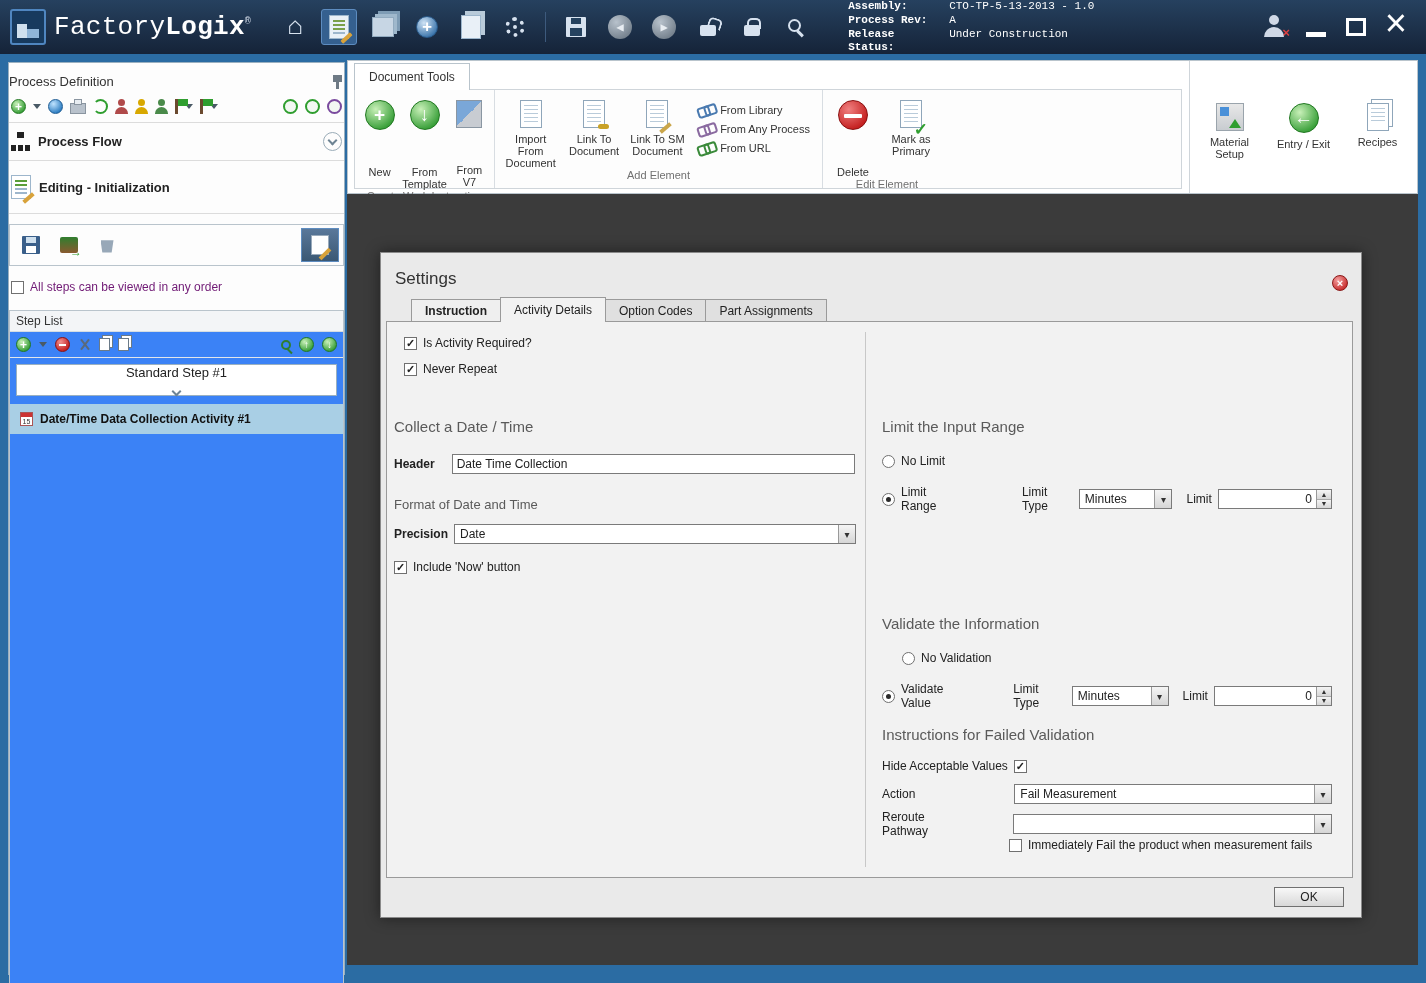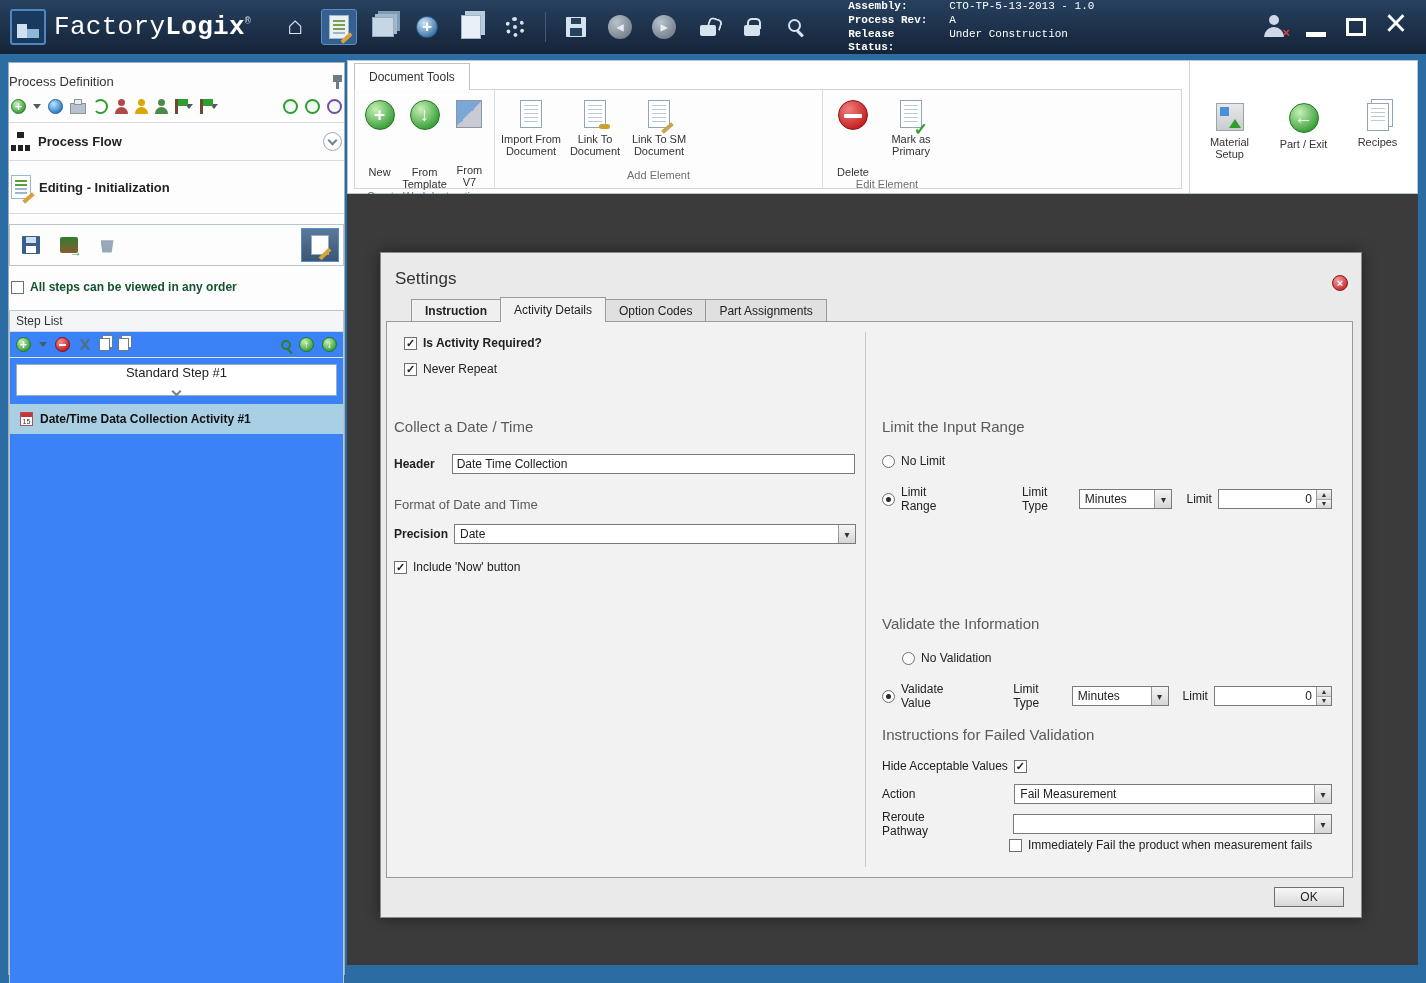--- a/index.html
+++ b/index.html
@@ -132,21 +132,21 @@
   .book { width:18px; height:16px; background:linear-gradient(#2f7e2f,#8a5a2f); border-radius:2px; position:relative; }
   .book::after { content:'→'; position:absolute; right:-4px; bottom:-6px; color:#2f9e2f; font-weight:bold; font-size:12px; }
   .trash { width:13px; height:15px; background:#98a8b8; clip-path:polygon(0 18%,100% 18%,86% 100%,14% 100%); position:relative; }
   .sb-btnbox .spacer { flex:1; }
   .edit-btn { width:38px; height:34px; border:1px solid #5d8cc0; background:linear-gradient(#5a789a,#3a5874);
     display:flex; align-items:center; justify-content:center; cursor:pointer; }
   .pencil { width:18px; height:20px; background:#fff; border:1px solid #9ab; position:relative; }
   .pencil::after { content:''; position:absolute; right:-4px; bottom:-2px; width:14px; height:4px; background:#d8a23a;
     transform:rotate(-45deg); }
 
-  .sb-check { display:flex; align-items:center; gap:6px; padding:10px 2px 12px; font-size:12px; color:#14532d;font-weight:bold; }
+  .sb-check { display:flex; align-items:center; gap:6px; padding:10px 2px 12px; font-size:12px; color:#701a75; }
 
   .steplist { border:1px solid #b9c4cc; margin-top:4px; height:752px; display:flex; flex-direction:column; background:#3b82f6; }
   .sl-header { font-size:12px; color:#333; padding:3px 6px; background:#f3f5f7; border-bottom:1px solid #d5dde2; }
   .sl-toolbar { display:flex; align-items:center; gap:8px; padding:5px 6px; border-bottom:1px solid #e2e6ea; }
   .sl-toolbar .spacer { flex:1; }
   .scis { position:relative; width:13px; height:14px; cursor:pointer; }
   .scis::before, .scis::after { content:''; position:absolute; top:0; left:6px; width:2px; height:13px; background:#5a6a7a; }
   .scis::before { transform:rotate(38deg); } .scis::after { transform:rotate(-38deg); }
   .copyic { width:11px; height:13px; border:1px solid #6a7a88; background:#fff; box-shadow:3px -3px 0 -1px #fff, 3px -3px 0 0 #6a7a88; cursor:pointer; }
   .mag { width:10px; height:10px; border:2px solid #2f7e2f; border-radius:50%; position:relative; cursor:pointer; }
@@ -440,20 +440,34 @@
             <span>Import From Document</span>
           </div>
           <div class="rb-btn">
             <span class="rdoc key"></span>
             <span>Link To Document</span>
           </div>
           <div class="rb-btn">
             <span class="rdoc pen"></span>
             <span>Link To SM Document</span>
           </div>
+          <div class="rb-smallcol">
+            <div class="rb-small">
+              <span class="chain" style="--cc:#4a7ab0"></span>
+              <span>From Library</span>
+            </div>
+            <div class="rb-small">
+              <span class="chain" style="--cc:#8a6aa0"></span>
+              <span>From Any Process</span>
+            </div>
+            <div class="rb-small">
+              <span class="chain"></span>
+              <span>From URL</span>
+            </div>
+          </div>
         </div>
         <div class="rb-gname">Add Element</div>
       </div>
 
       <div class="rb-group" style="width:128px; border-right:none;">
         <div class="rb-items">
           <div class="rb-btn narrow">
             <span class="stop"></span>
             <span>Delete</span>
           </div>
@@ -466,21 +480,21 @@
       </div>
     </div>
 
     <div class="ribbon-right">
       <div class="rb-btn">
         <span class="maticon"></span>
         <span>Material Setup</span>
       </div>
       <div class="rb-btn">
         <span class="gcirc left"></span>
-        <span>Part / Exit</span>
+        <span>Entry / Exit</span>
       </div>
       <div class="rb-btn">
         <span class="recic"></span>
         <span>Recipes</span>
       </div>
     </div>
   </div>
 
   <div class="content">
 
@@ -491,21 +505,21 @@
       <div class="dlg-tabs">
         <div class="dtab bold">Instruction</div>
         <div class="dtab active">Activity Details</div>
         <div class="dtab">Option Codes</div>
         <div class="dtab">Part Assignments</div>
       </div>
 
       <div class="dlg-panel">
         <div class="panel-divider"></div>
 
-        <div class="frow" style="left:17px; top:14px;font-weight:bold;">
+        <div class="frow" style="left:17px; top:14px;">
           <span class="cb checked"></span>
           <span>Is Activity Required?</span>
         </div>
         <div class="frow" style="left:17px; top:40px;">
           <span class="cb checked"></span>
           <span>Never Repeat</span>
         </div>
 
         <div class="fhead" style="left:7px; top:96px;">Collect a Date / Time</div>
 

